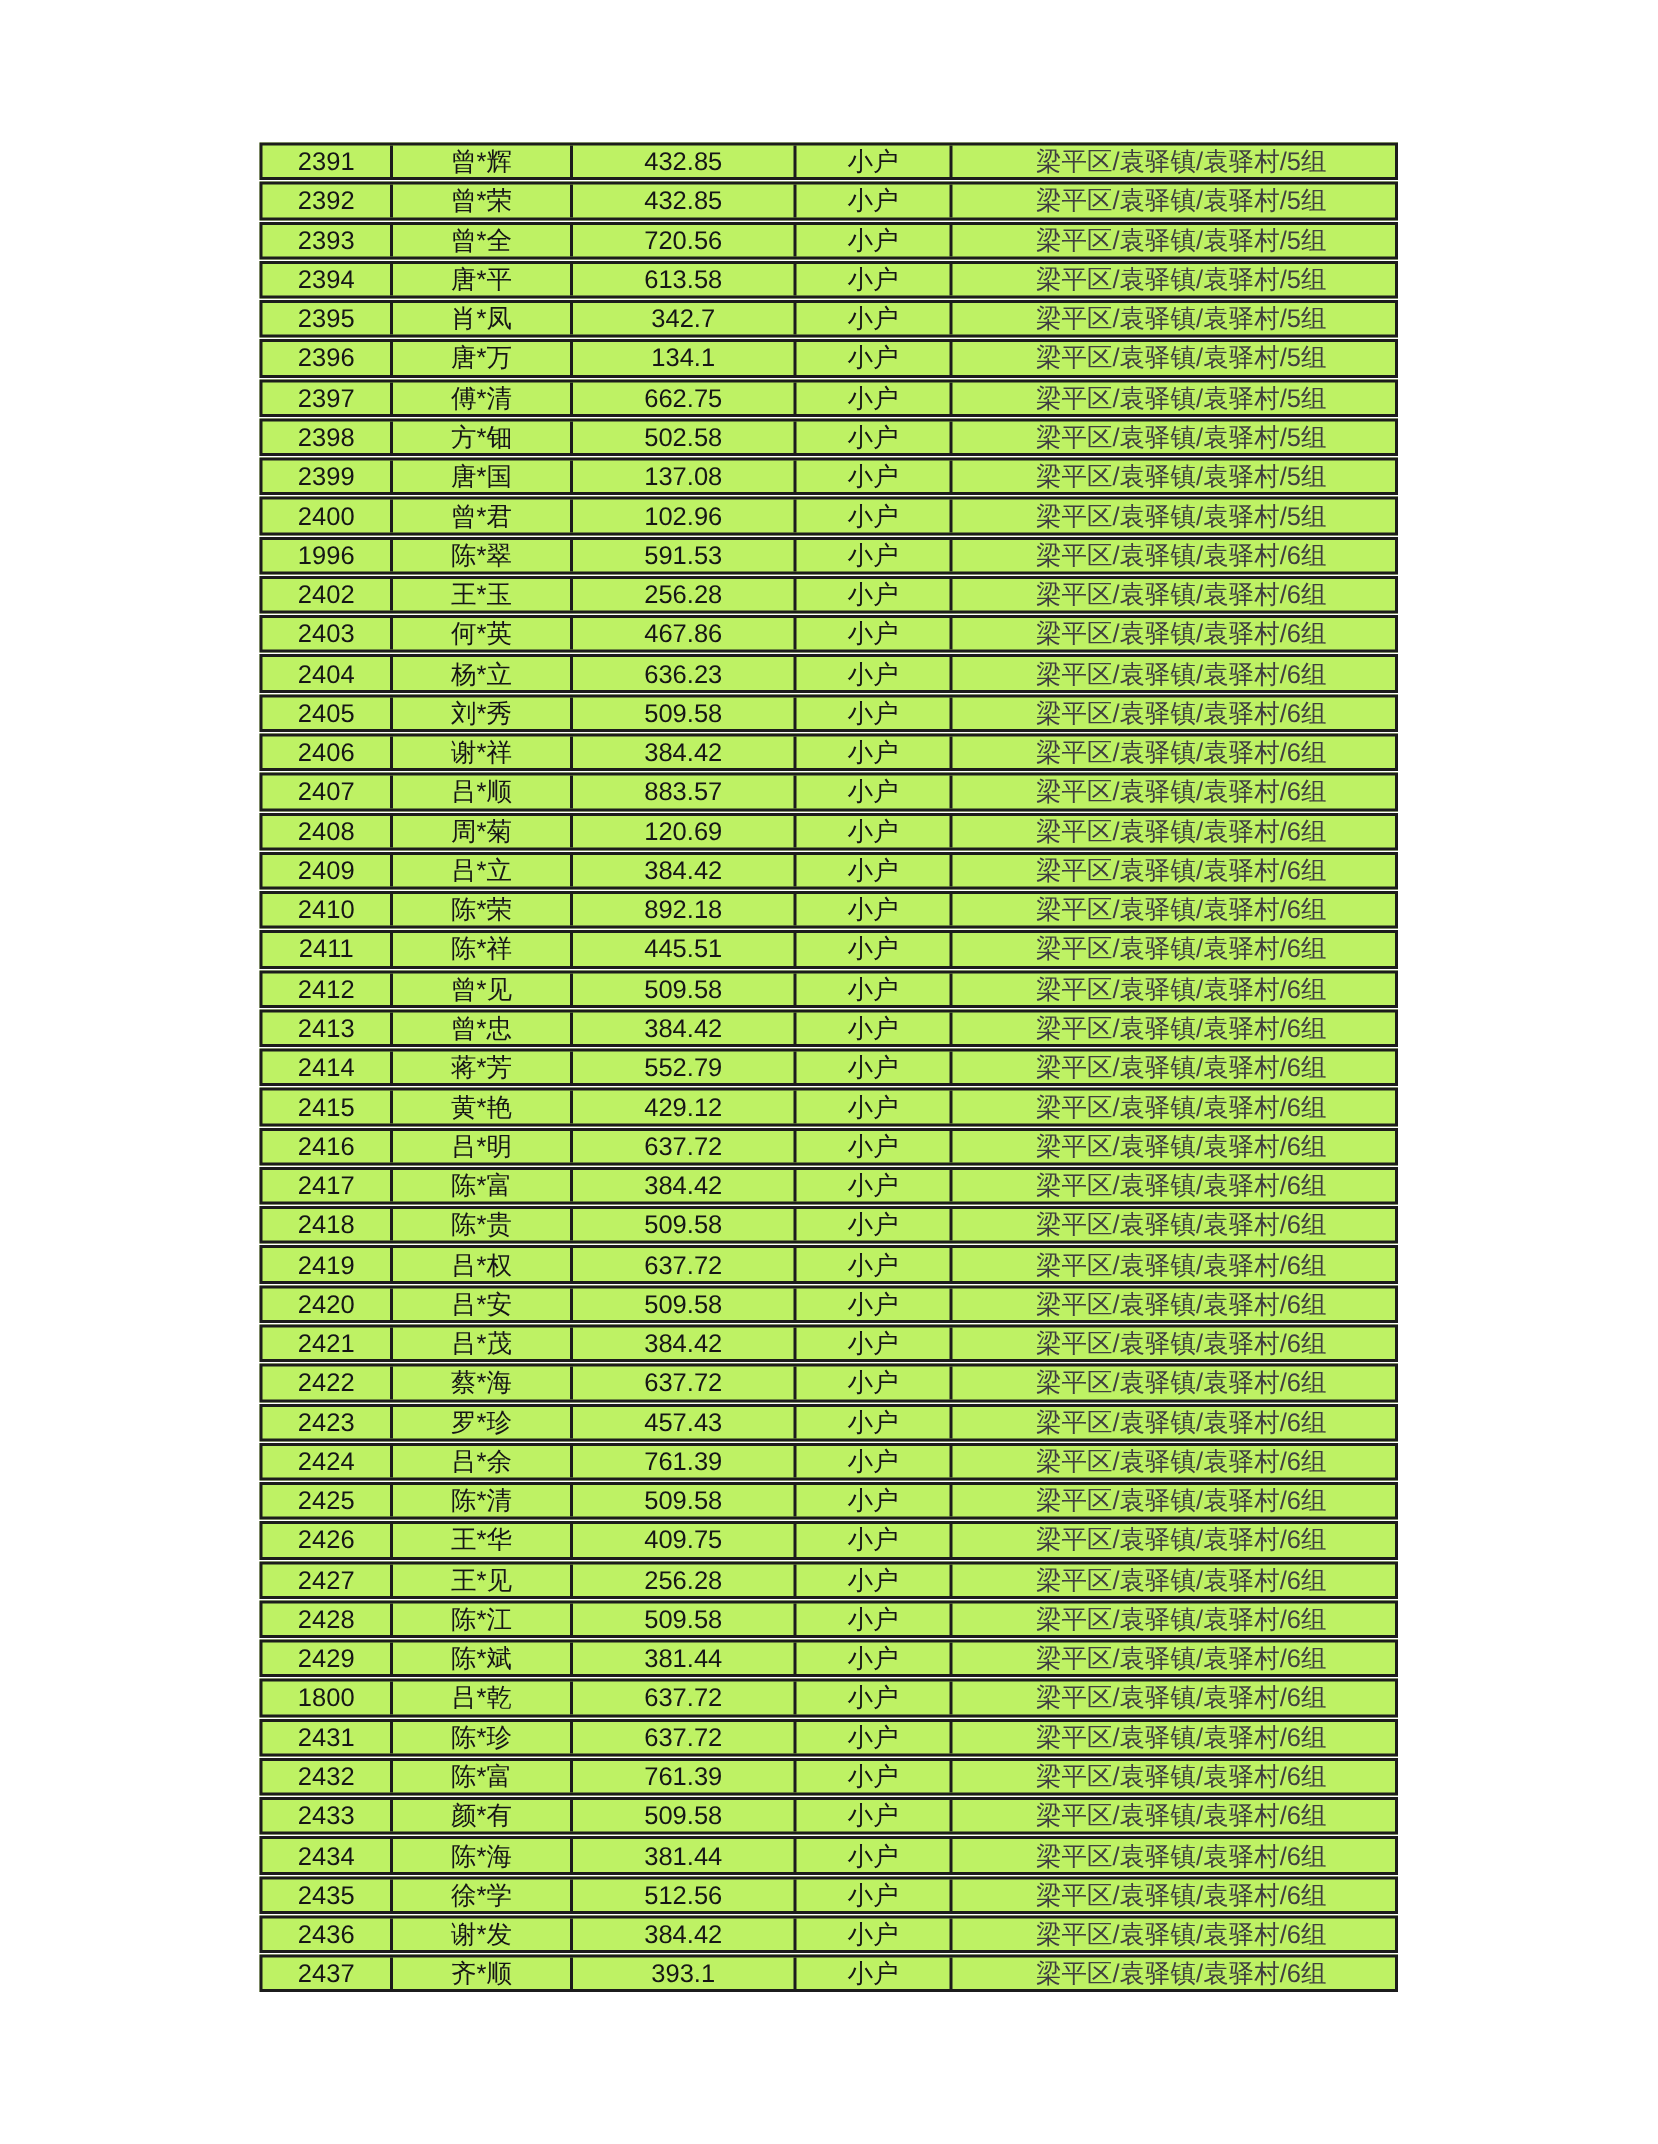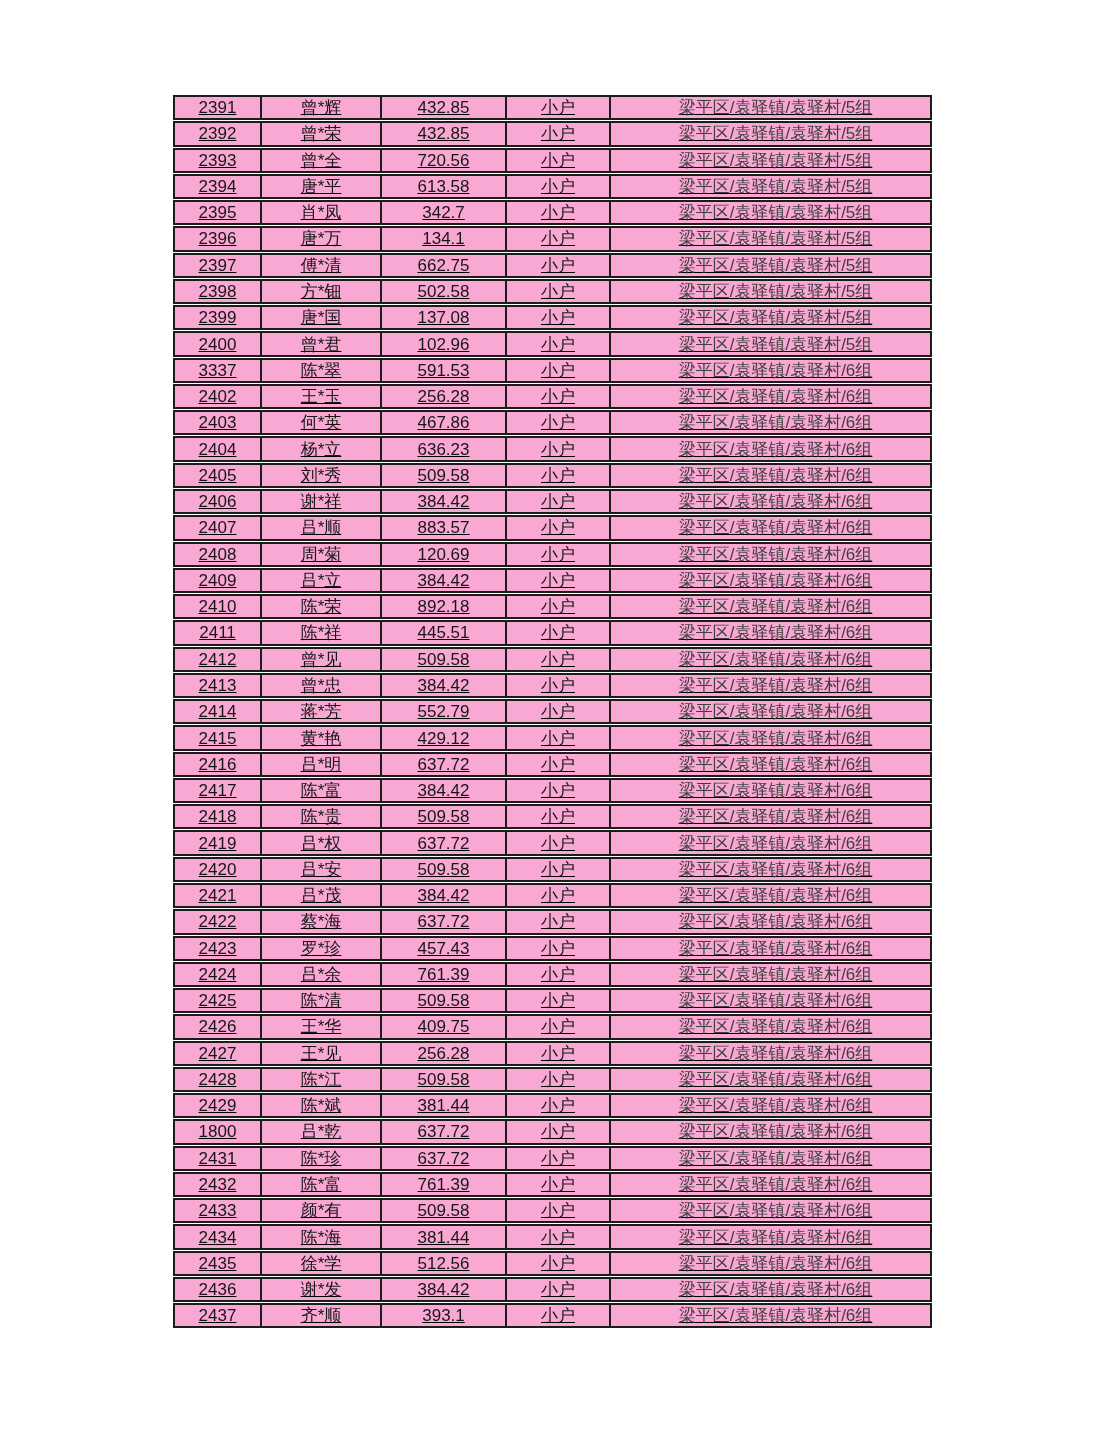--- a/index.html
+++ b/index.html
@@ -21,41 +21,40 @@
     width: 759px;
     display: flex;
     flex-direction: column;
     gap: 1px;
   }
   .row {
     display: flex;
     box-sizing: border-box;
     height: 25.28px;
     border: 2px solid #1c1c1c;
-    background: #f9a8d4;
-    text-decoration: underline;
+    background: #bef264;
   }
   .cell {
     box-sizing: border-box;
     display: flex;
     align-items: center;
     justify-content: center;
     font-size: 17px;
     line-height: 1;
     color: #161616;
     border-right: 2px solid #1c1c1c;
     white-space: nowrap;
     overflow: hidden;
   }
   .cell:last-child {
     border-right: none;
   }
   .c0 { width: 87px; }
   .c1 { width: 120px; }
-  .c2 { width: 125px; }
+  .c2 { width: 149px; }
   .c3 { width: 104px; }
   .c4 { flex: 1; color: #3f3f3f; padding-left: 10px; }
 </style>
 </head>
 <body>
 
 <div class="doc-table">
     <div class="row">
       <div class="cell c0">2391</div>
       <div class="cell c1">曾*辉</div>
@@ -120,21 +119,21 @@
       <div class="cell c4">梁平区/袁驿镇/袁驿村/5组</div>
     </div>
     <div class="row">
       <div class="cell c0">2400</div>
       <div class="cell c1">曾*君</div>
       <div class="cell c2">102.96</div>
       <div class="cell c3">小户</div>
       <div class="cell c4">梁平区/袁驿镇/袁驿村/5组</div>
     </div>
     <div class="row">
-      <div class="cell c0">3337</div>
+      <div class="cell c0">1996</div>
       <div class="cell c1">陈*翠</div>
       <div class="cell c2">591.53</div>
       <div class="cell c3">小户</div>
       <div class="cell c4">梁平区/袁驿镇/袁驿村/6组</div>
     </div>
     <div class="row">
       <div class="cell c0">2402</div>
       <div class="cell c1">王*玉</div>
       <div class="cell c2">256.28</div>
       <div class="cell c3">小户</div>

